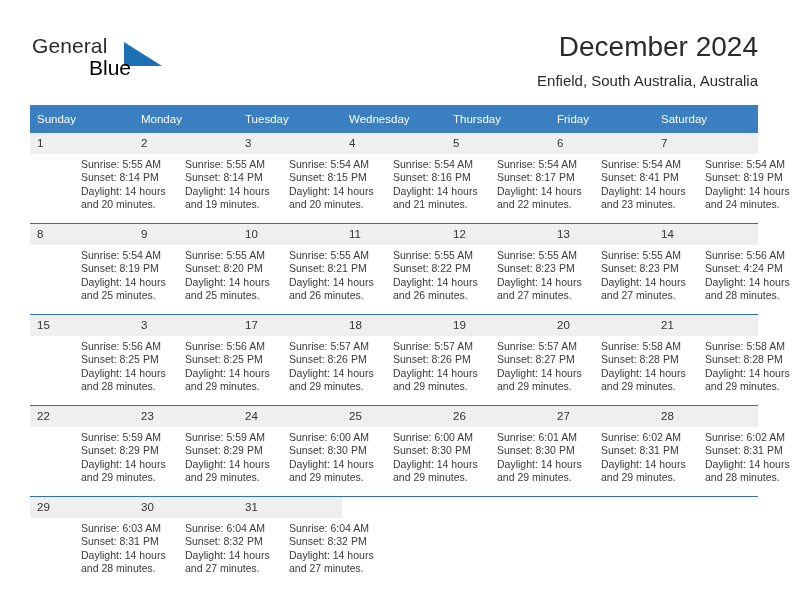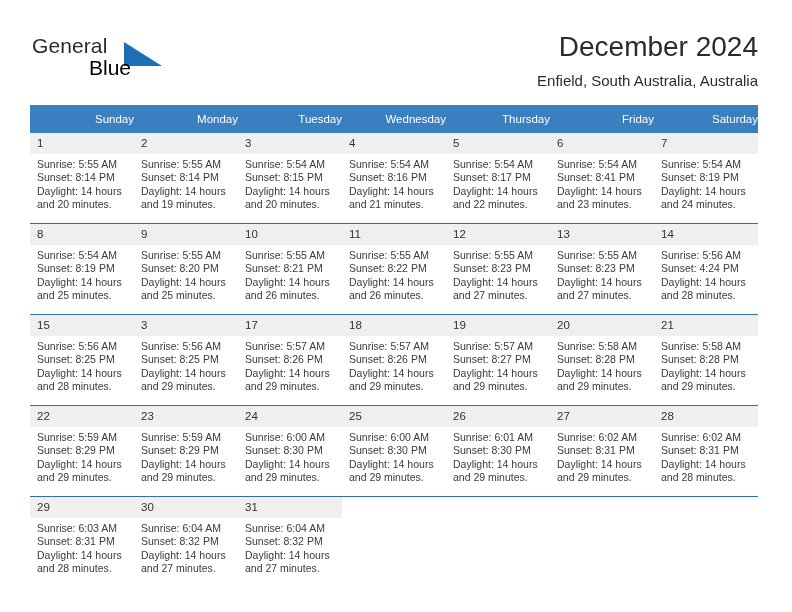--- a/index.html
+++ b/index.html
@@ -92,21 +92,21 @@
     width: 728px;
     border-collapse: collapse;
     table-layout: fixed;
   }
 
   .calendar th {
     background: #3a7fbf;
     color: #ffffff;
     font-size: 11.5px;
     font-weight: normal;
-    text-align: right;
+    text-align: left;
     padding: 5px 0 5px 7px;
     height: 18px;
     vertical-align: middle;
     border: 0;
   }
 
   .calendar td {
     width: 104px;
     vertical-align: top;
     padding: 0;
@@ -129,20 +129,21 @@
   }
   .daynum.empty {
     background: transparent;
   }
 
   .details {
     padding: 4px 6px 0 7px;
     font-size: 10.5px;
     line-height: 13.4px;
     color: #3a3a3a;
+    margin-left: 44px;
   }
   .details div {
     white-space: nowrap;
   }
 </style>
 </head>
 <body>
 
 <div class="page">
 

